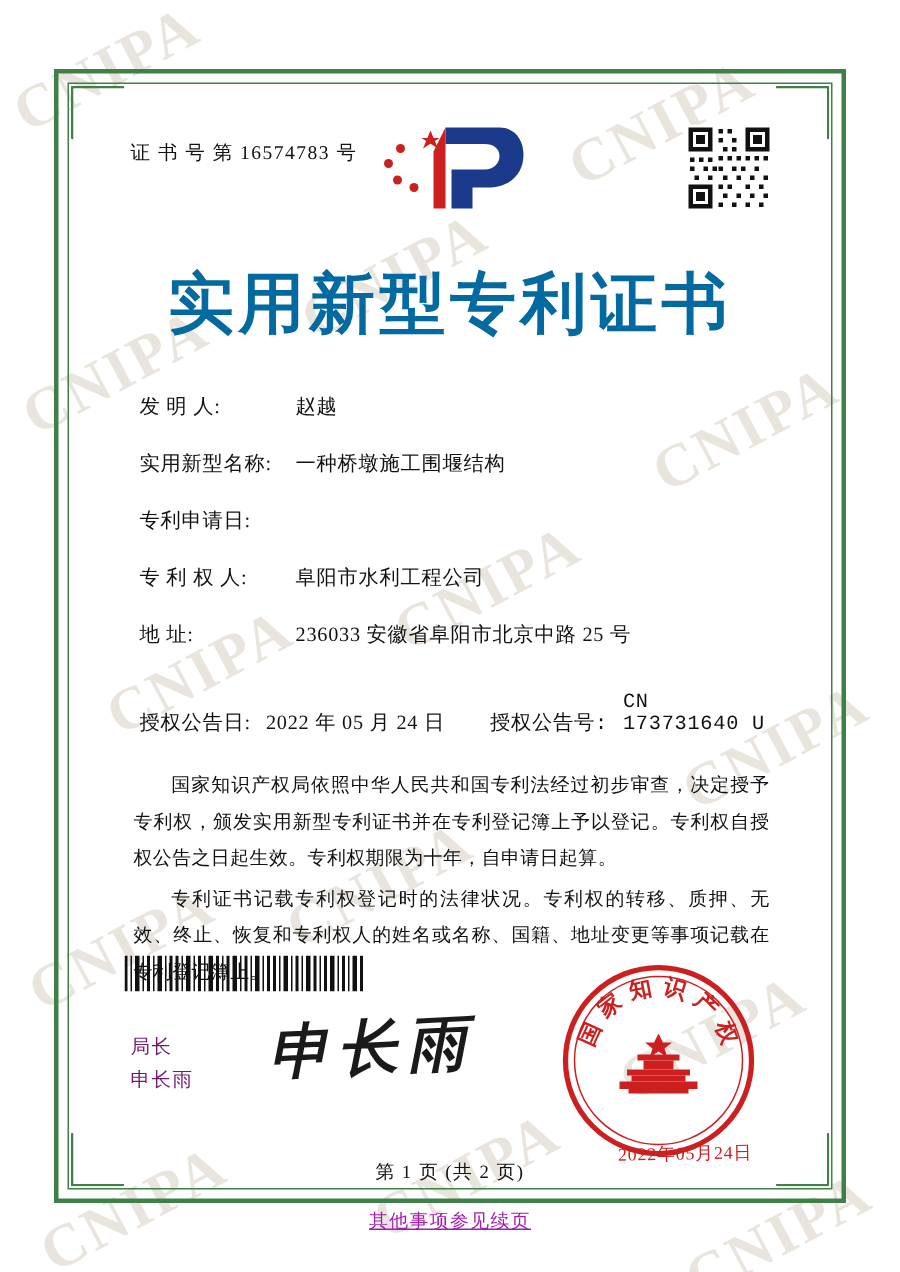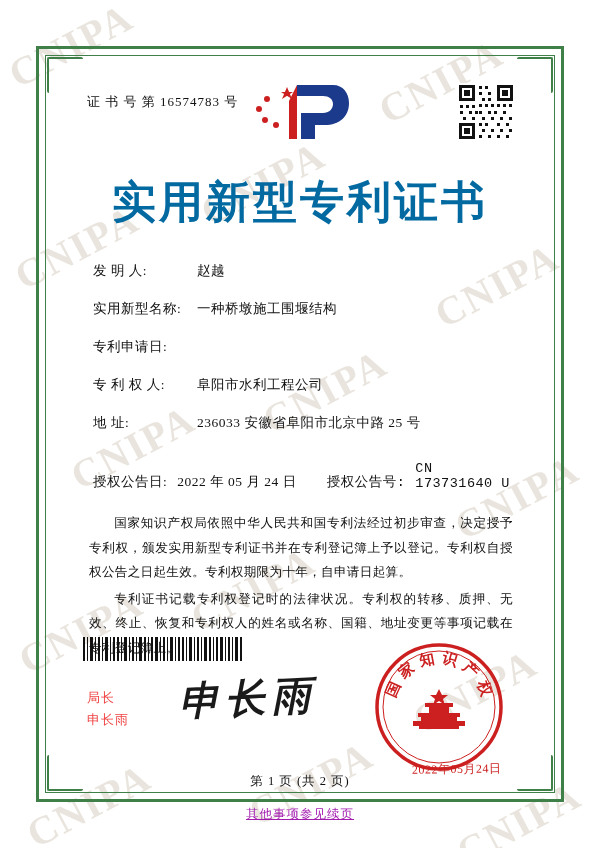--- a/index.html
+++ b/index.html
@@ -175,21 +175,21 @@
     width: 160px;
     height: 24px;
   }
 
   
   .sign-block {
     position: absolute;
     left: 48px;
     top: 638px;
     font-size: 13px;
-    color: #ef4444;
+    color: #701a75;
     line-height: 1.7;
     letter-spacing: 1px;
   }
   .hand-sign {
     position: absolute;
     left: 140px;
     top: 622px;
     font-size: 40px;
     color: #1a1a1a;
     font-family: "Liberation Serif", serif;

